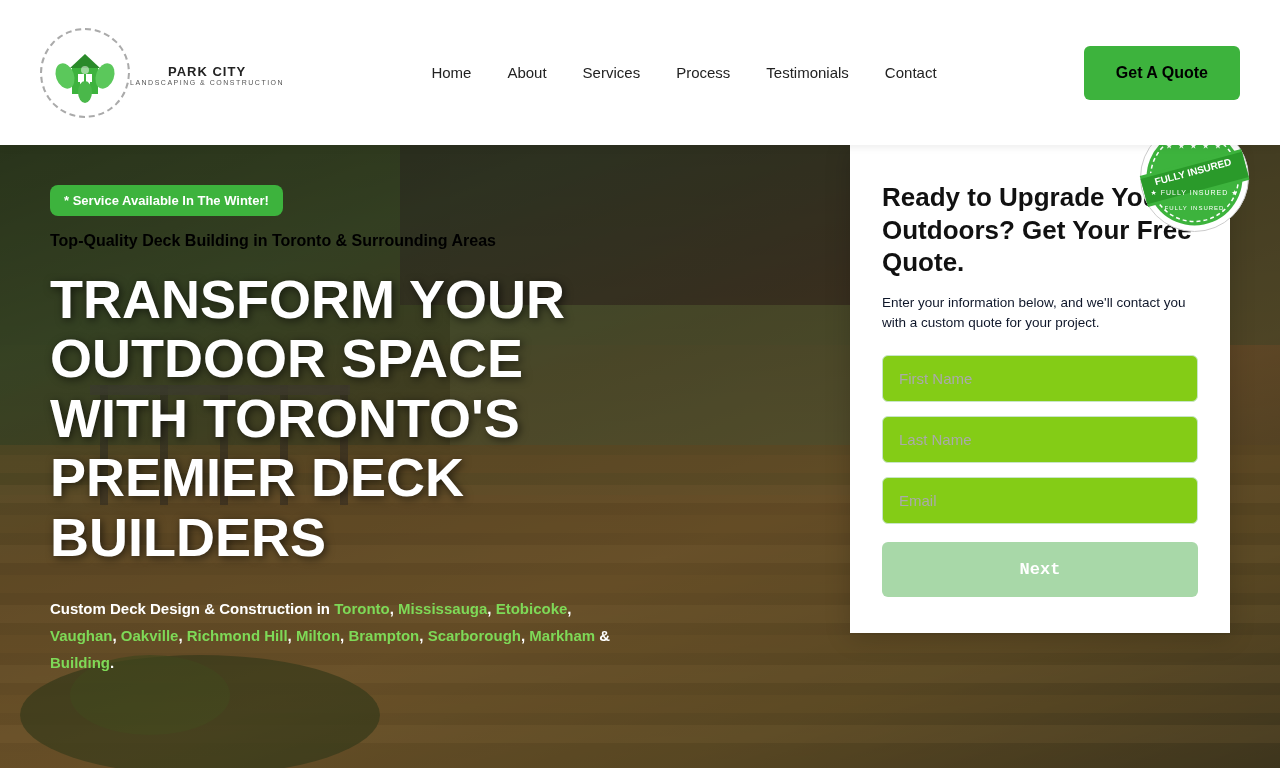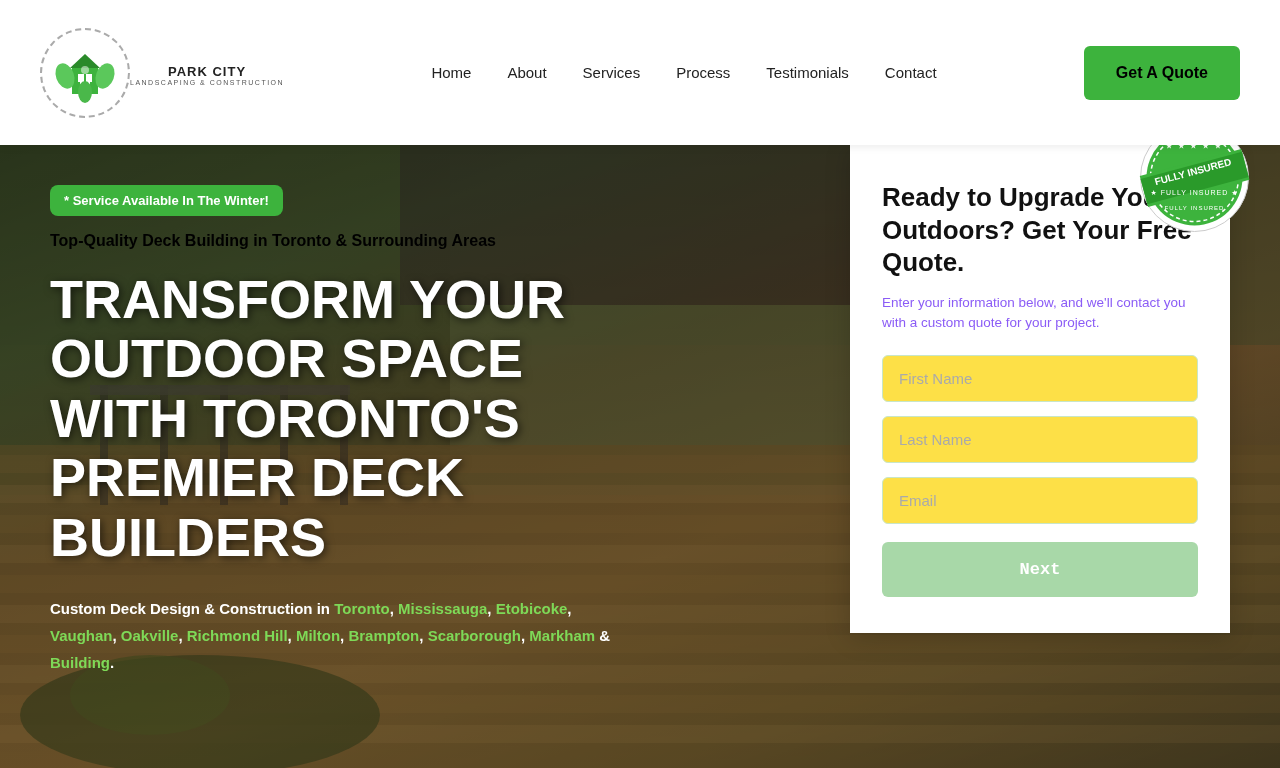--- a/index.html
+++ b/index.html
@@ -158,34 +158,34 @@
     }
     .form-title {
       font-size: 26px;
       font-weight: 900;
       color: #111;
       line-height: 1.25;
       margin-bottom: 14px;
     }
     .form-desc {
       font-size: 13.5px;
-      color: #8b5cf6;
+      color: #0f172a;
       line-height: 1.5;
       margin-bottom: 22px;
     }
     .form-input {
       width: 100%;
       border: 1.5px solid #c8e6c8;
       border-radius: 6px;
       padding: 14px 16px;
       font-size: 15px;
       color: #555;
       margin-bottom: 14px;
       outline: none;
-      background: #fde047;
+      background: #84cc16;
     }
     .form-input::placeholder { color: #aaa; }
     .next-button {
       background: #a8d8a8;
       color: #fff;
       border: none;
       width: 100%;
       padding: 18px;
       font-size: 17px;
       font-weight: 700;

